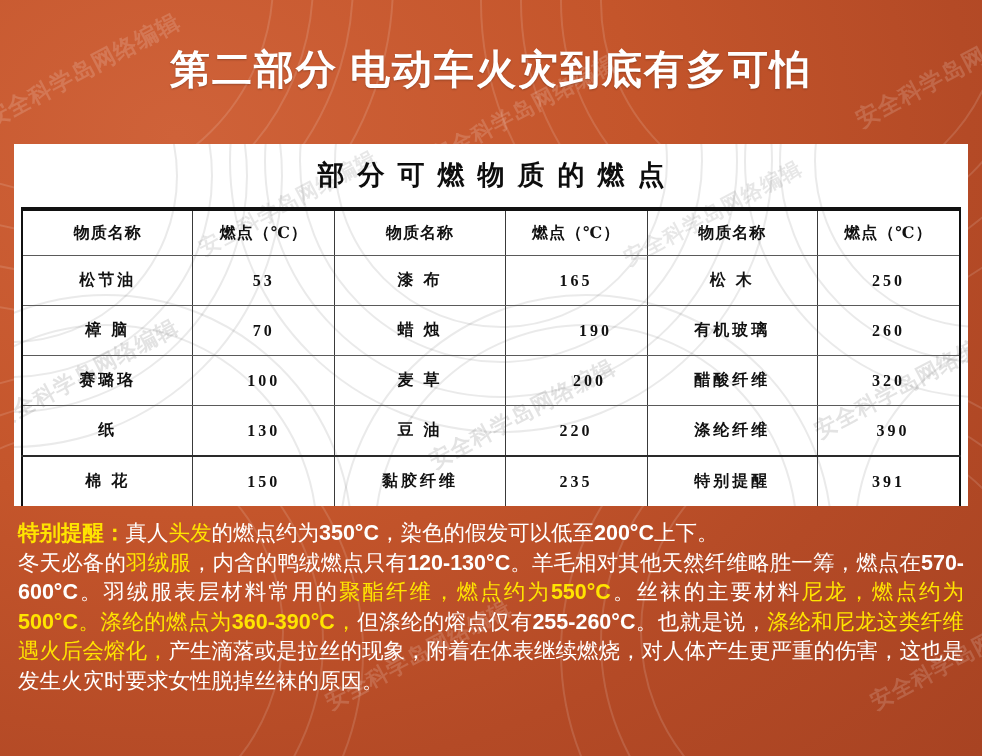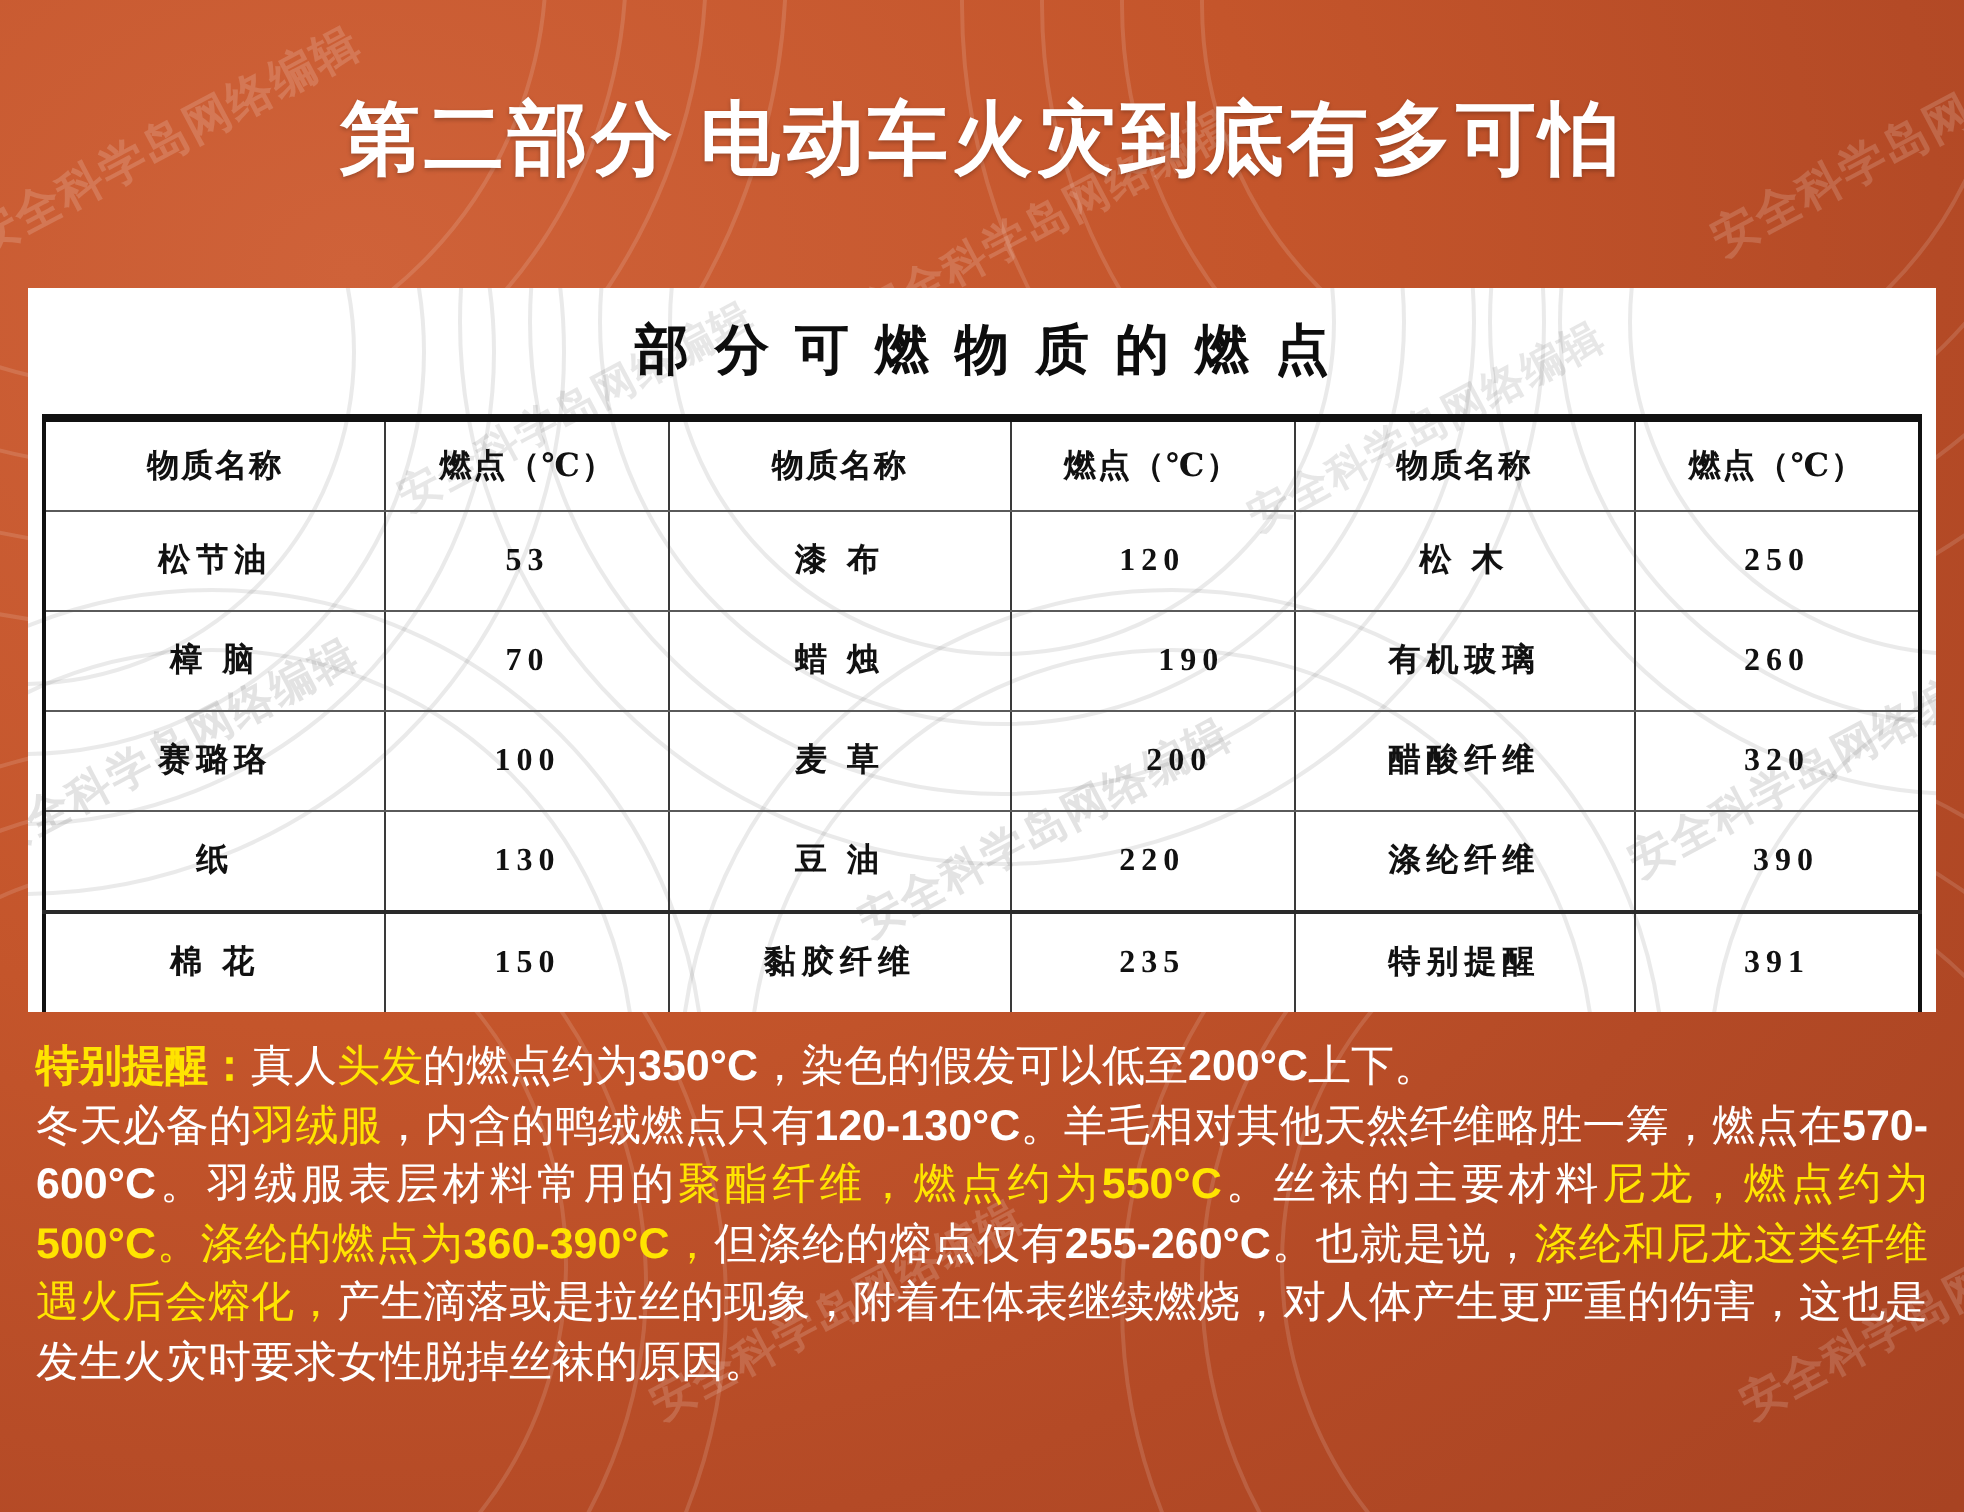--- a/index.html
+++ b/index.html
@@ -222,21 +222,21 @@
                 <td style="width: 14.8%;">燃点（℃）</td>
                 <td style="width: 17.8%;">物质名称</td>
                 <td style="width: 14.8%;">燃点（℃）</td>
                 <td style="width: 17.8%;">物质名称</td>
                 <td style="width: 14.8%;">燃点（℃）</td>
               </tr>
               <tr>
                 <td style="width: 17.8%;">松节油</td>
                 <td class="num" style="width: 14.8%;">53</td>
                 <td style="width: 17.8%;">漆 布</td>
-                <td class="num" style="width: 14.8%;">120</td>
+                <td class="num" style="width: 14.8%;">165</td>
                 <td style="width: 17.8%;">松 木</td>
                 <td class="num" style="width: 14.8%;">250</td>
               </tr>
               <tr>
                 <td style="width: 17.8%;">樟 脑</td>
                 <td class="num" style="width: 14.8%;">70</td>
                 <td style="width: 17.8%;">蜡 烛</td>
                 <td class="num" style="width: 14.8%; padding-left: 40px;">190</td>
                 <td style="width: 17.8%; text-align: center;">有机玻璃</td>
                 <td class="num" style="width: 14.8%;">260</td>

